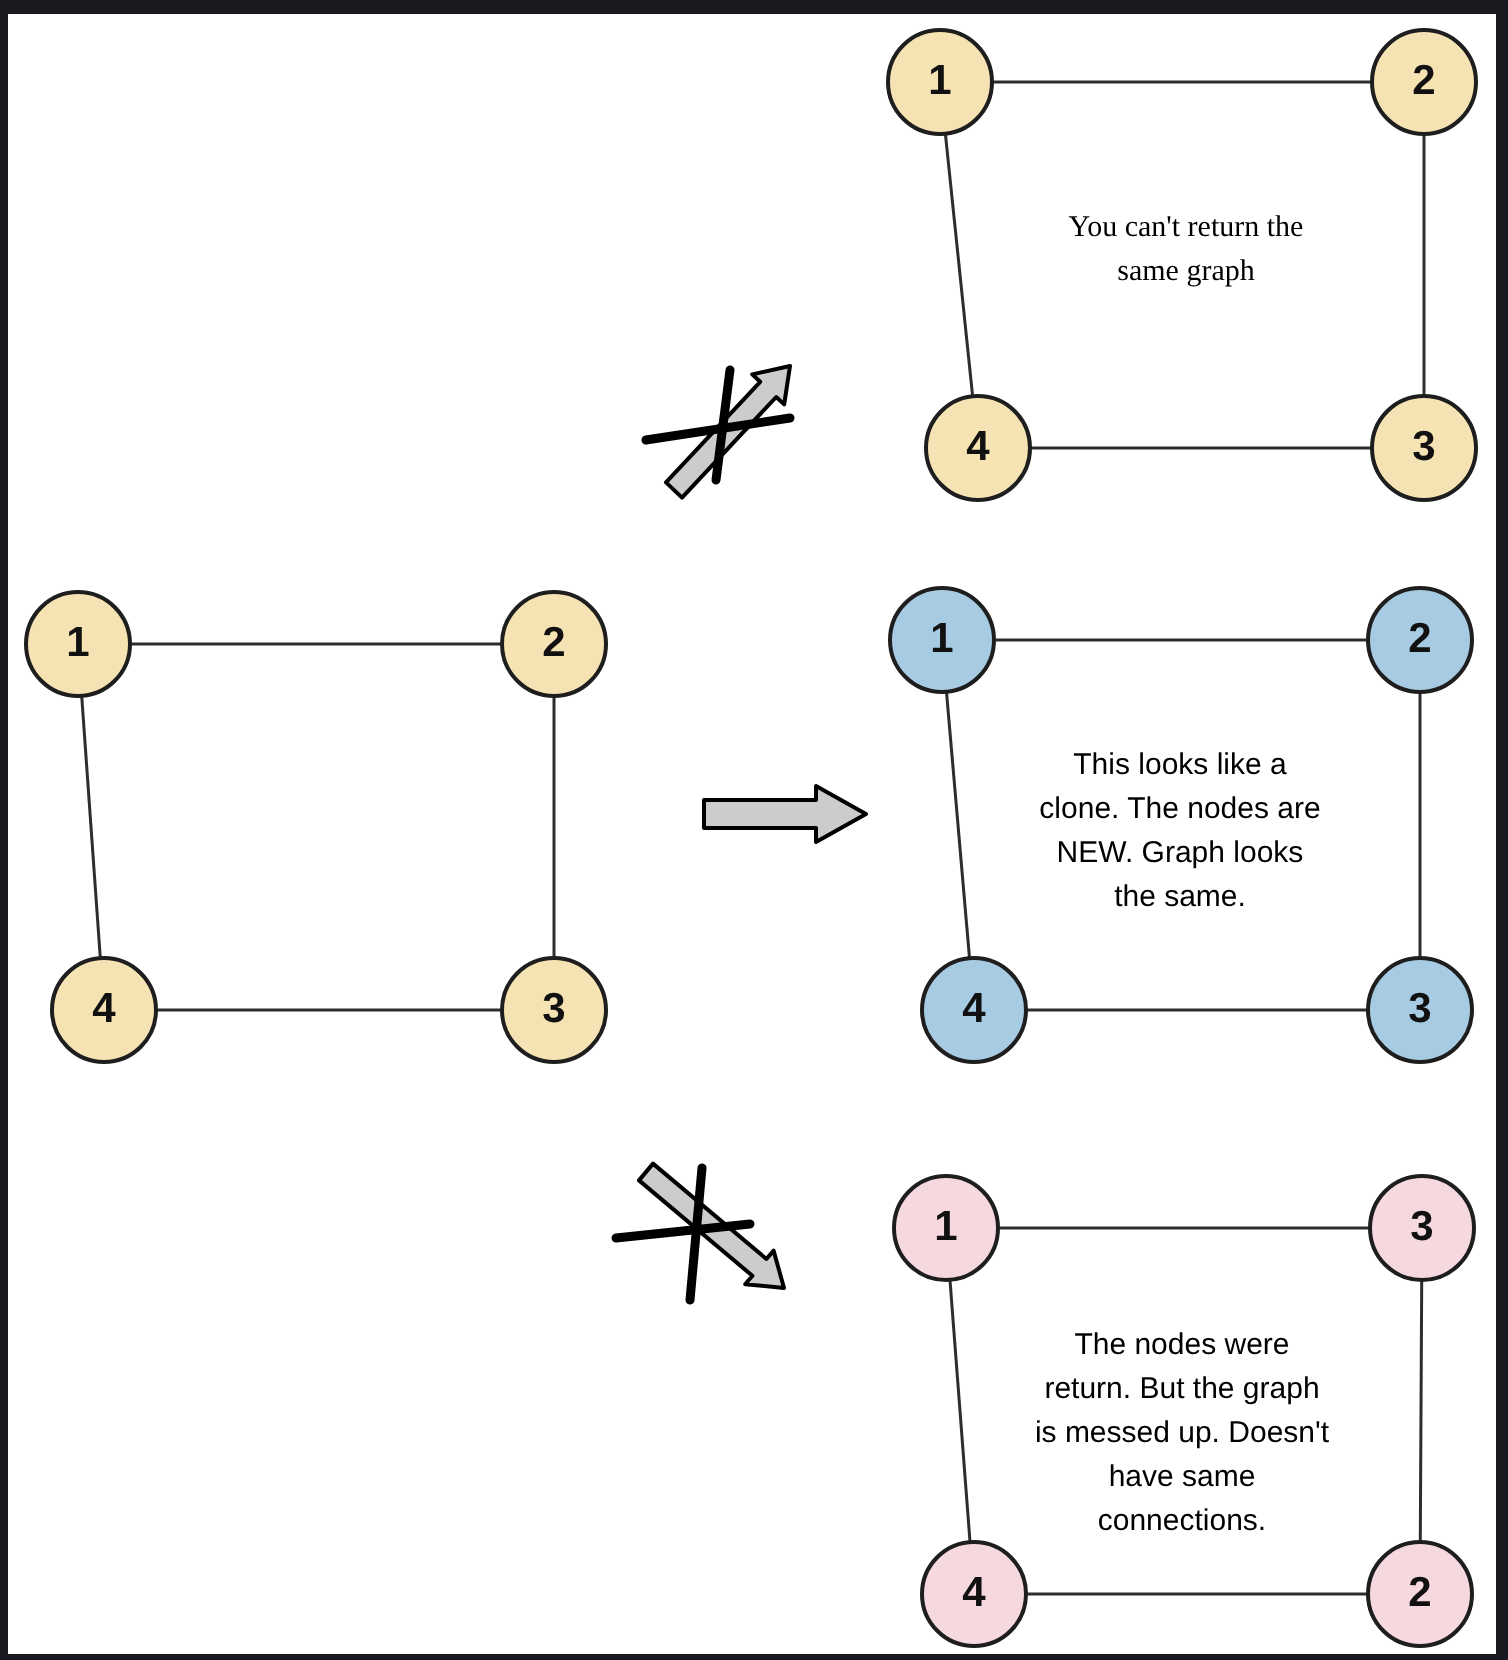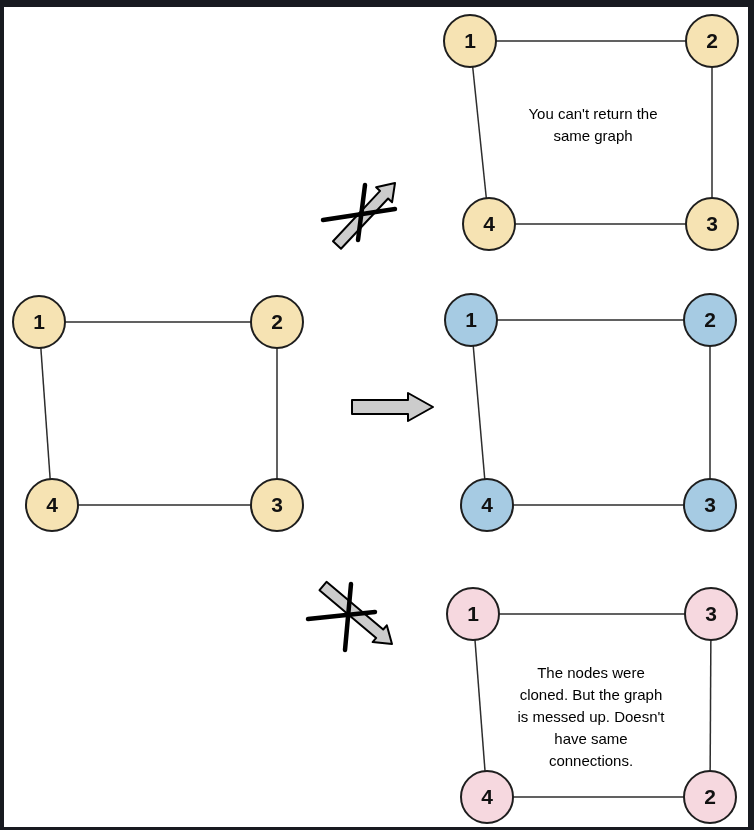--- a/index.html
+++ b/index.html
@@ -36,21 +36,21 @@
 
   .caption {
     position: absolute;
     font-size: 15px;
     line-height: 22px;
     color: #000000;
     text-align: center;
     white-space: pre-line;
     z-index: 2;
   }
-  .cap-rejected { left: 468px; top: 103px; width: 250px; }
+  .cap-rejected { left: 468px; top: 103px; width: 250px; font-family: Liberation Serif, serif; }
   .cap-original { left: 83px;  top: 401px; width: 170px; }
   .cap-clone    { left: 465px; top: 372px; width: 250px; }
   .cap-bad      { left: 466px; top: 662px; width: 250px; }
 
   
   .rA-n1 { left: 443px; top: 14px; }
   .rA-n2 { left: 685px; top: 14px; }
   .rA-n4 { left: 462px; top: 197px; }
   .rA-n3 { left: 685px; top: 197px; }
   
@@ -139,24 +139,28 @@
 
   <div class="node node-yellow rB-n1">1</div>
   <div class="node node-yellow rB-n2">2</div>
   <div class="node node-yellow rB-n4">4</div>
   <div class="node node-yellow rB-n3">3</div>
 
   <div class="node node-blue rC-n1">1</div>
   <div class="node node-blue rC-n2">2</div>
   <div class="node node-blue rC-n4">4</div>
   <div class="node node-blue rC-n3">3</div>
+  <div class="caption cap-clone">This looks like a
+clone. The nodes are
+NEW. Graph looks
+the same.</div>
 
   <div class="node node-pink rD-n1">1</div>
   <div class="node node-pink rD-n3">3</div>
   <div class="node node-pink rD-n4">4</div>
   <div class="node node-pink rD-n2">2</div>
   <div class="caption cap-bad">The nodes were
-cloned. But the graph
+return. But the graph
 is messed up. Doesn't
 have same
 connections.</div>
 
 </div>
 
 </body></html>

